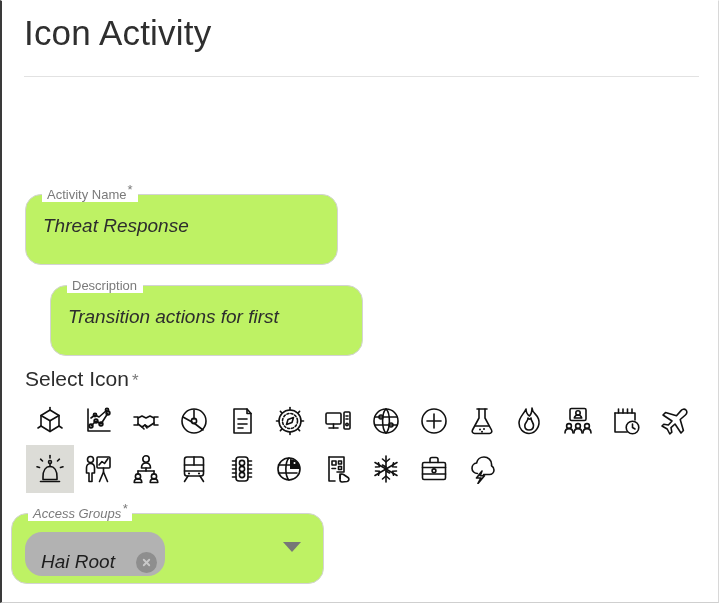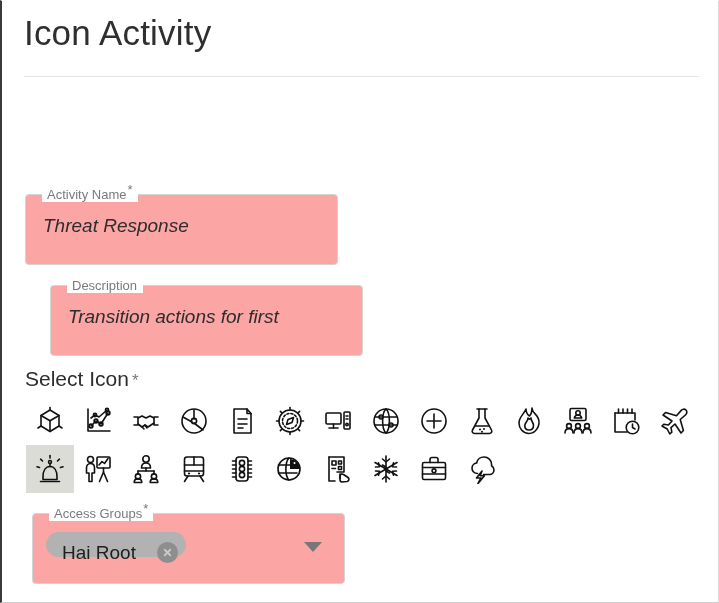--- a/index.html
+++ b/index.html
@@ -55,28 +55,29 @@
     color: #2d2d2d;
     line-height: 31px;
   }
 
   
   .field {
     position: absolute;
     width: 313px;
     height: 71px;
     border: 1px solid #d3d3d3;
-    border-radius: 4px;
-    background: #fca5a5;
+    border-radius: 16px;
+    background: #bef264;
   }
   .field.activity-name { left: 23px; top: 193px; }
   .field.description   { left: 23px; top: 284px; margin-left: 25px; }
   .field.access-groups {
-    left: 30px; top: 512px;
+    left: 9px; top: 512px;
     height: 71px;
+    font-style: italic;
   }
   .field-label {
     position: absolute;
     top: -8px;
     left: 16px;
     padding: 0 5px;
     background: #ffffff;
     font-size: 13px;
     color: #7a7a7a;
     line-height: 15px;
@@ -153,21 +154,21 @@
   .icon-cell svg .solid {
     fill: #111111;
     stroke: none;
   }
 
   
   .chip {
     position: absolute;
     left: 13px;
     top: 18px;
-    height: 25px;
+    height: 44px;
     padding: 16px 8px 0 16px;
     border-radius: 17px;
     background: #b2b2b2;
     display: flex;
     align-items: center;
     gap: 21px;
   }
   .chip-label {
     font-size: 19px;
     color: #1e1e1e;

